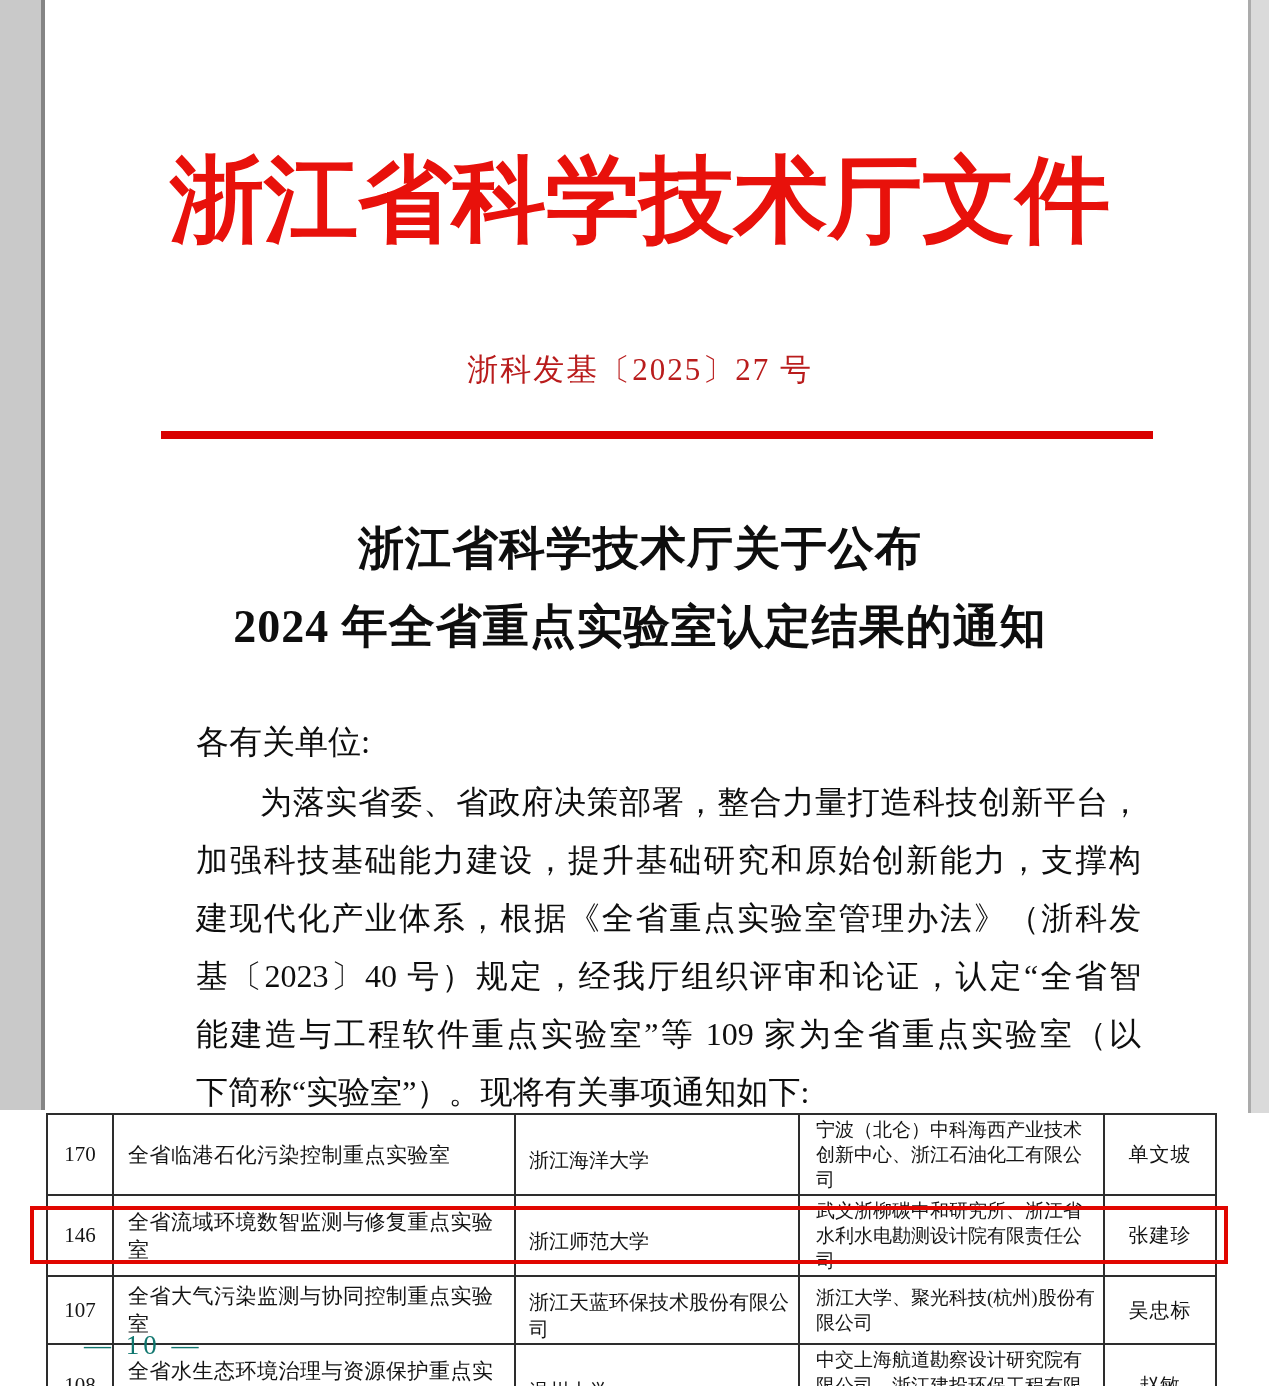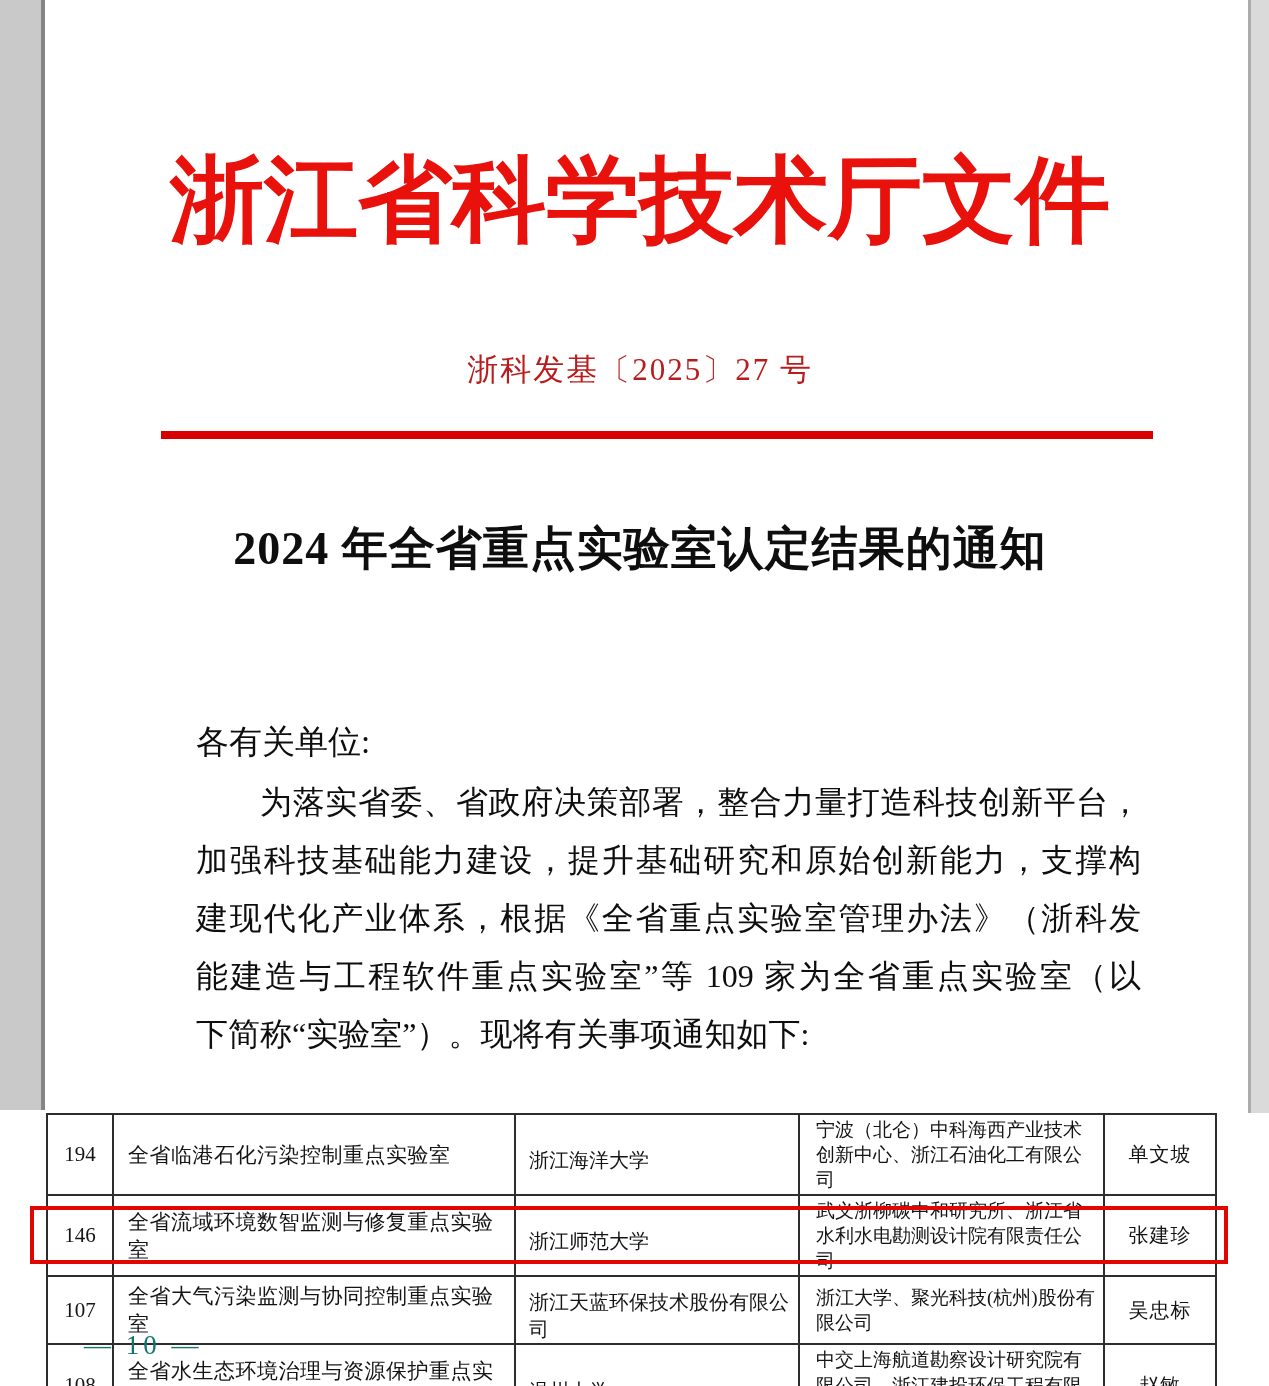--- a/index.html
+++ b/index.html
@@ -115,44 +115,46 @@
   <div class="edge-left"></div>
   <div class="edge-right"></div>
 
   <div class="doc-title">浙江省科学技术厅文件</div>
 
   <div class="doc-number">浙科发基〔2025〕27 号</div>
 
   <div class="red-rule"></div>
 
   <div class="subtitle">
+    <div>浙江省科学技术厅关于公布</div>
     <div>2024 年全省重点实验室认定结果的通知</div>
   </div>
 
   <div class="salutation">各有关单位:</div>
 
   <div class="paragraph">
     <div class="pline first">为落实省委、省政府决策部署，整合力量打造科技创新平台，</div>
     <div class="pline">加强科技基础能力建设，提升基础研究和原始创新能力，支撑构</div>
     <div class="pline">建现代化产业体系，根据《全省重点实验室管理办法》（浙科发</div>
+    <div class="pline">基〔2023〕40 号）规定，经我厅组织评审和论证，认定“全省智</div>
     <div class="pline">能建造与工程软件重点实验室”等 109 家为全省重点实验室（以</div>
     <div class="pline last">下简称“实验室”）。现将有关事项通知如下:</div>
   </div>
 
   <table class="results">
     <colgroup>
       <col style="width:66px">
       <col style="width:402px">
       <col style="width:284px">
       <col style="width:305px">
       <col style="width:112px">
     </colgroup>
     <tbody>
       <tr class="r-105">
-        <td class="c-no">194</td>
+        <td class="c-no">170</td>
         <td class="c-lab">全省临港石化污染控制重点实验室</td>
         <td class="c-inst">浙江海洋大学</td>
         <td class="c-part">宁波（北仑）中科海西产业技术创新中心、浙江石油化工有限公司</td>
         <td class="c-dir">单文坡</td>
       </tr>
       <tr class="r-106">
         <td class="c-no">146</td>
         <td class="c-lab">全省流域环境数智监测与修复重点实验室</td>
         <td class="c-inst">浙江师范大学</td>
         <td class="c-part">武义浙柳碳中和研究所、浙江省水利水电勘测设计院有限责任公司</td>

